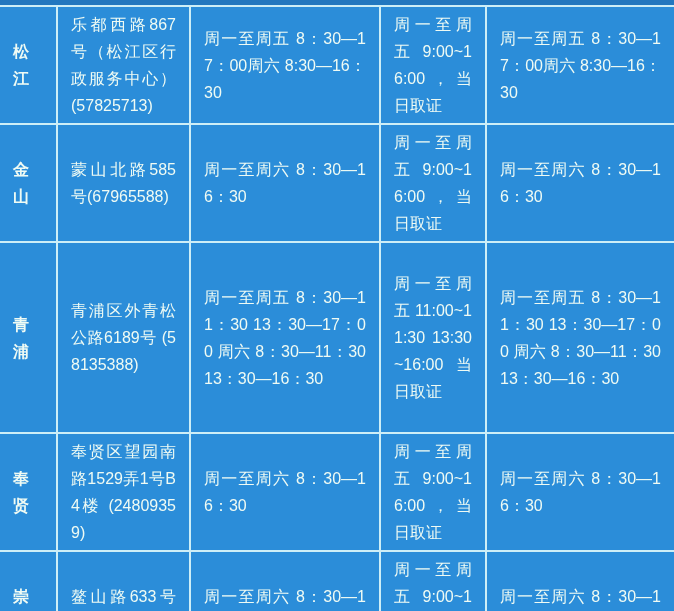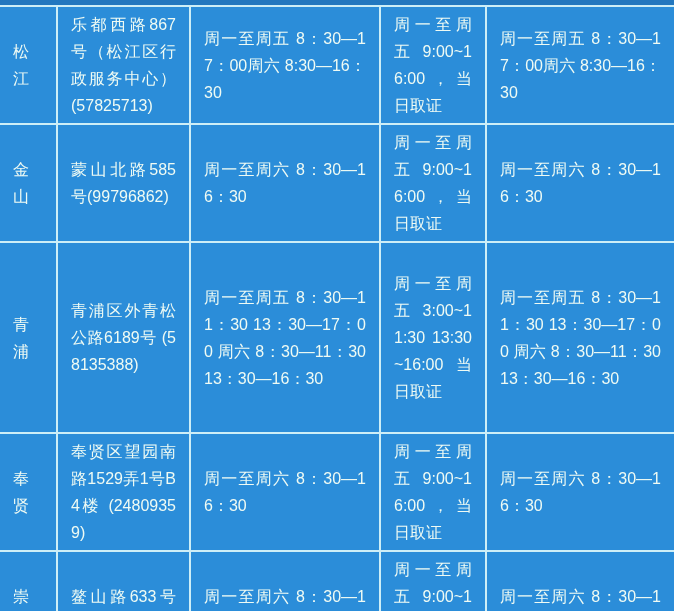--- a/index.html
+++ b/index.html
@@ -31,21 +31,21 @@
     color: #effbf4;
     font-size: 16px;
     line-height: 27px;
     font-weight: 400;
     padding: 4px 13px;
     text-align: justify;
     word-break: break-all;
     overflow: hidden;
   }
   
-  table.offices td:first-child { border-left: none; }
+  table.offices td:first-child { border-left: none; font-weight: bold; }
   table.offices td:last-child  { border-right: none; }
   table.offices tr:last-child td { border-bottom: none; }
 
   td.region {
     text-align: center;
     padding: 4px 2px;
     color: #f3fbff;
   }
   td.address { color: #f5f8ff; border-radius: 9px; }
   td.hours, td.pickup { color: #e9fbf1; }
@@ -71,30 +71,30 @@
     <tbody>
       <tr class="r1">
         <td class="region">松江</td>
         <td class="address">乐都西路867号（松江区行政服务中心）(57825713)</td>
         <td class="hours">周一至周五 8：30—17：00周六 8:30—16：30</td>
         <td class="pickup">周一至周五 9:00~16:00，当日取证</td>
         <td class="hours">周一至周五 8：30—17：00周六 8:30—16：30</td>
       </tr>
       <tr class="r2">
         <td class="region">金山</td>
-        <td class="address">蒙山北路585号(99796862)</td>
+        <td class="address">蒙山北路585号(67965588)</td>
         <td class="hours">周一至周六 8：30—16：30</td>
         <td class="pickup">周一至周五 9:00~16:00，当日取证</td>
         <td class="hours">周一至周六 8：30—16：30</td>
       </tr>
       <tr class="r3">
         <td class="region">青浦</td>
         <td class="address">青浦区外青松公路6189号 (58135388)</td>
         <td class="hours">周一至周五 8：30—11：30 13：30—17：00 周六 8：30—11：30 13：30—16：30</td>
-        <td class="pickup">周一至周五 3:00~11:30 13:30~16:00 当日取证</td>
+        <td class="pickup">周一至周五 11:00~11:30 13:30~16:00 当日取证</td>
         <td class="hours">周一至周五 8：30—11：30 13：30—17：00 周六 8：30—11：30 13：30—16：30</td>
       </tr>
       <tr class="r4">
         <td class="region">奉贤</td>
         <td class="address">奉贤区望园南路1529弄1号B4楼 (24809359)</td>
         <td class="hours">周一至周六 8：30—16：30</td>
         <td class="pickup">周一至周五 9:00~16:00，当日取证</td>
         <td class="hours">周一至周六 8：30—16：30</td>
       </tr>
       <tr class="r5">

